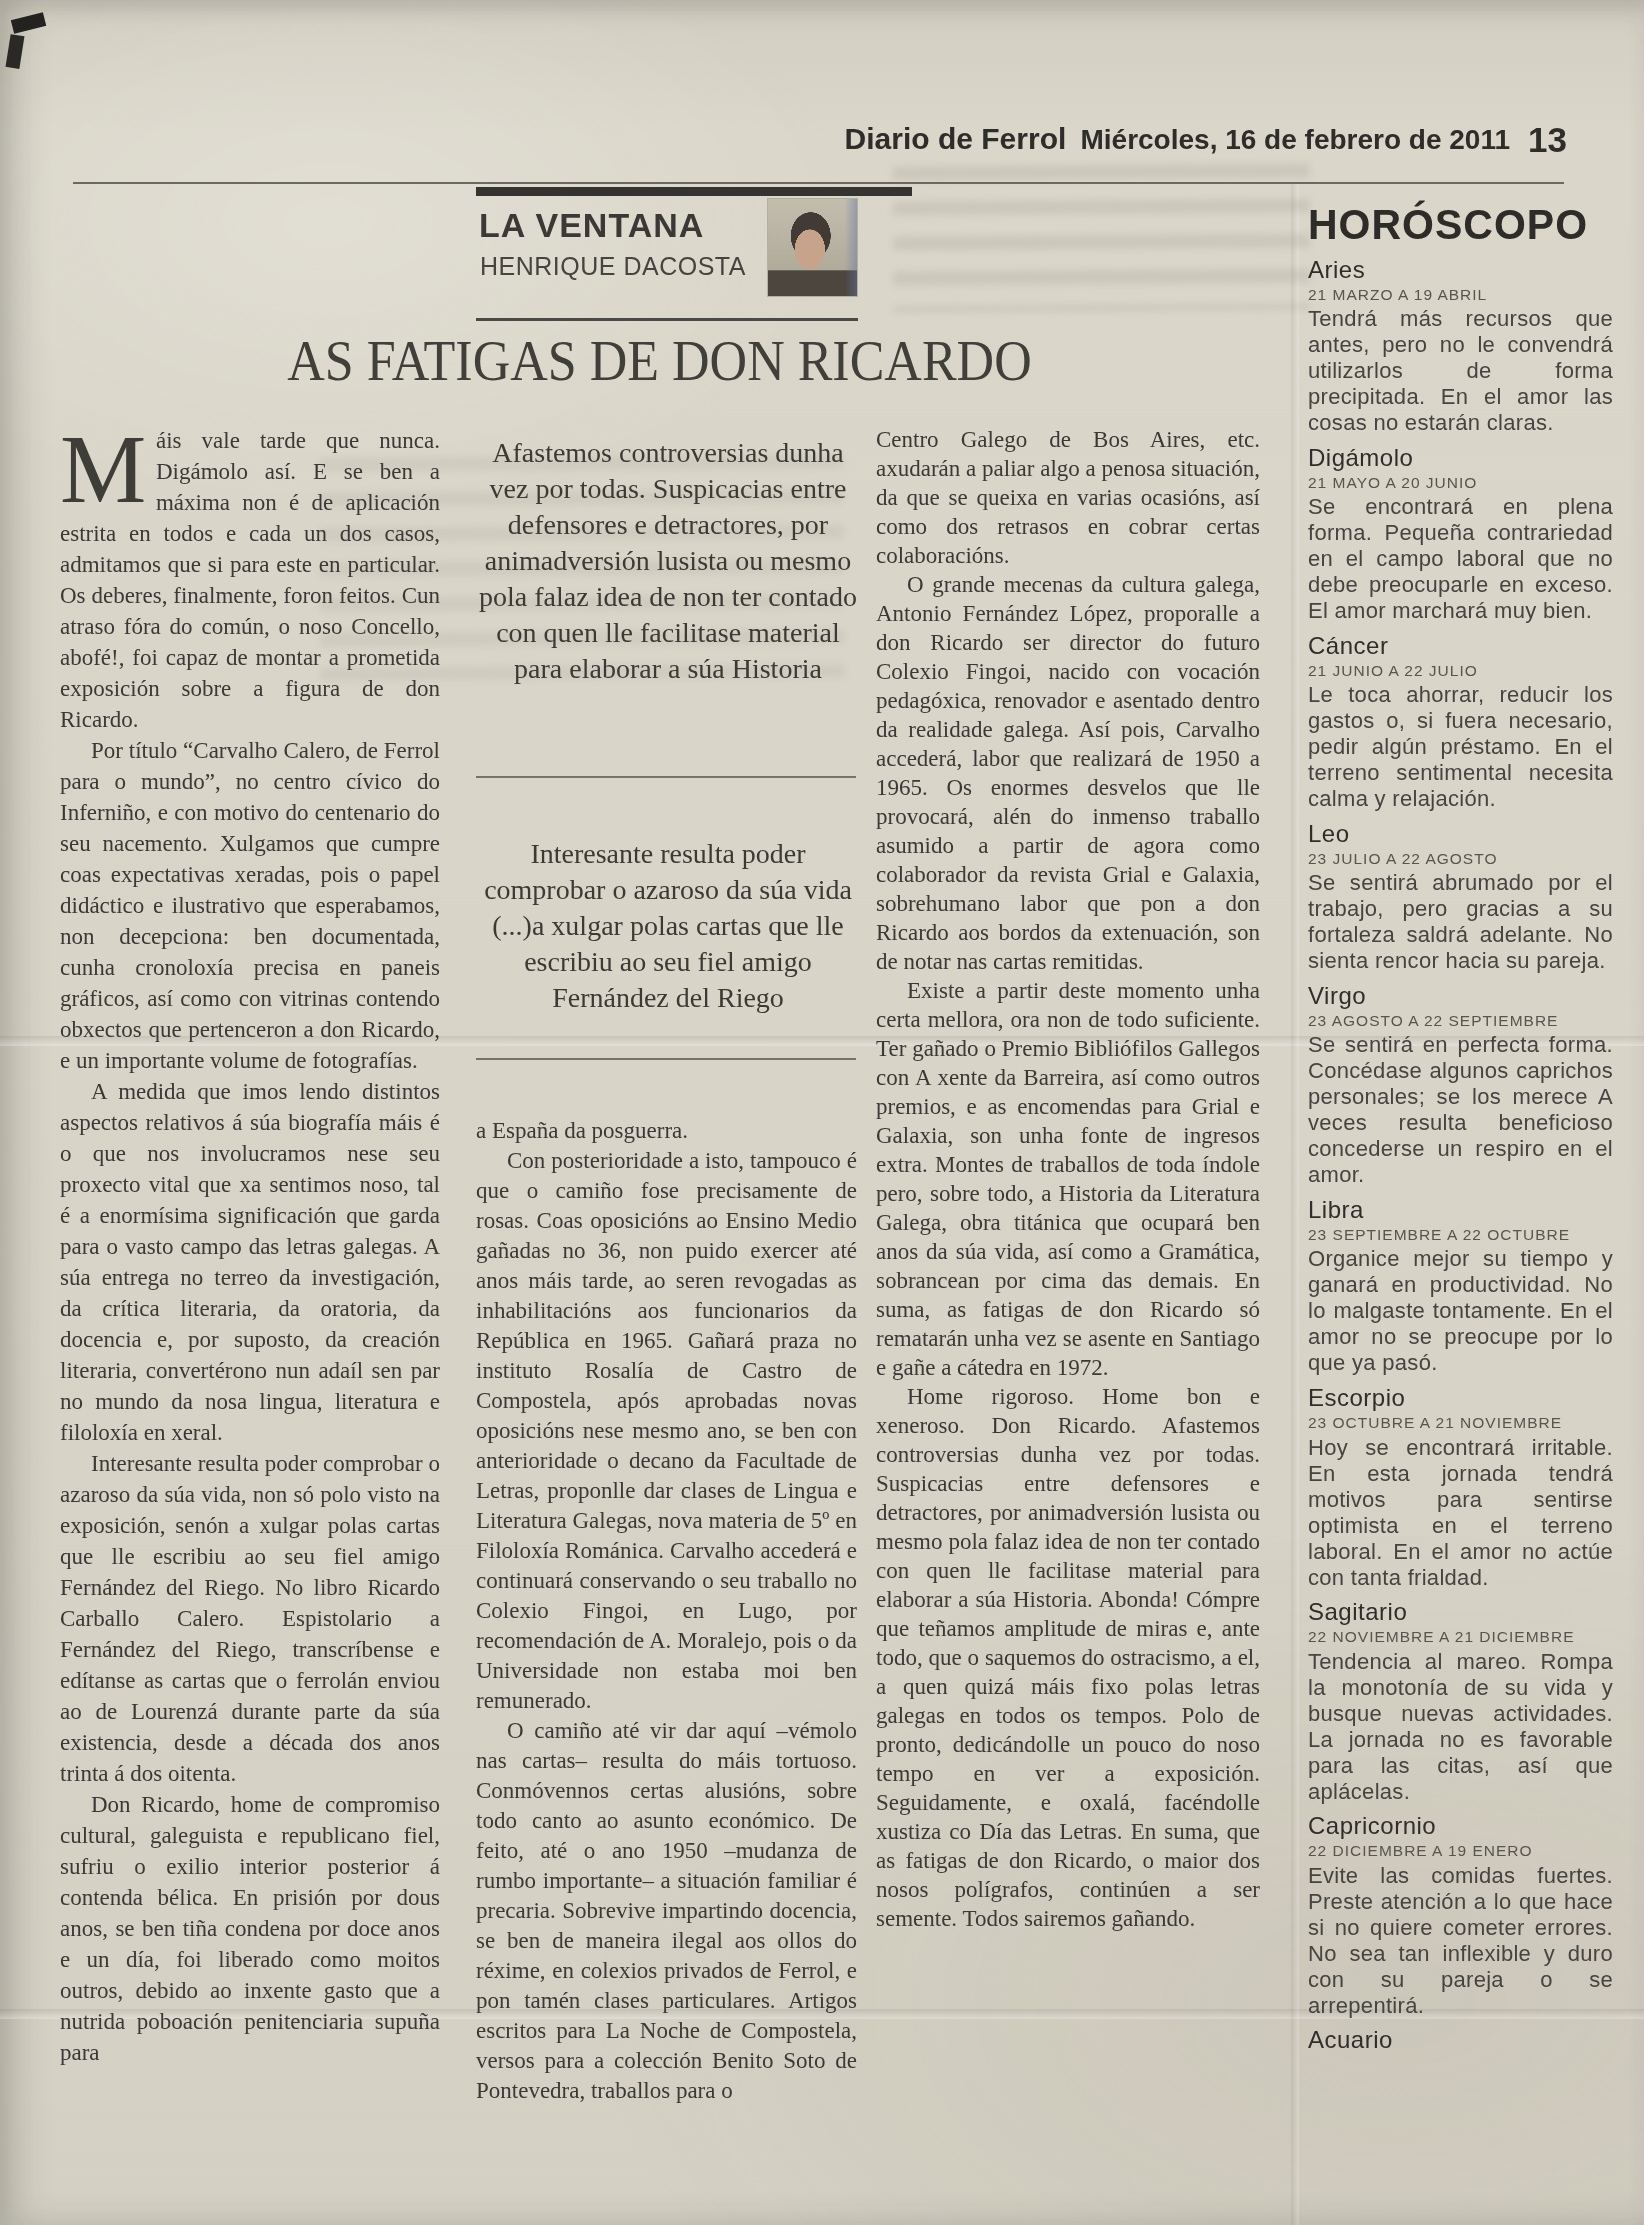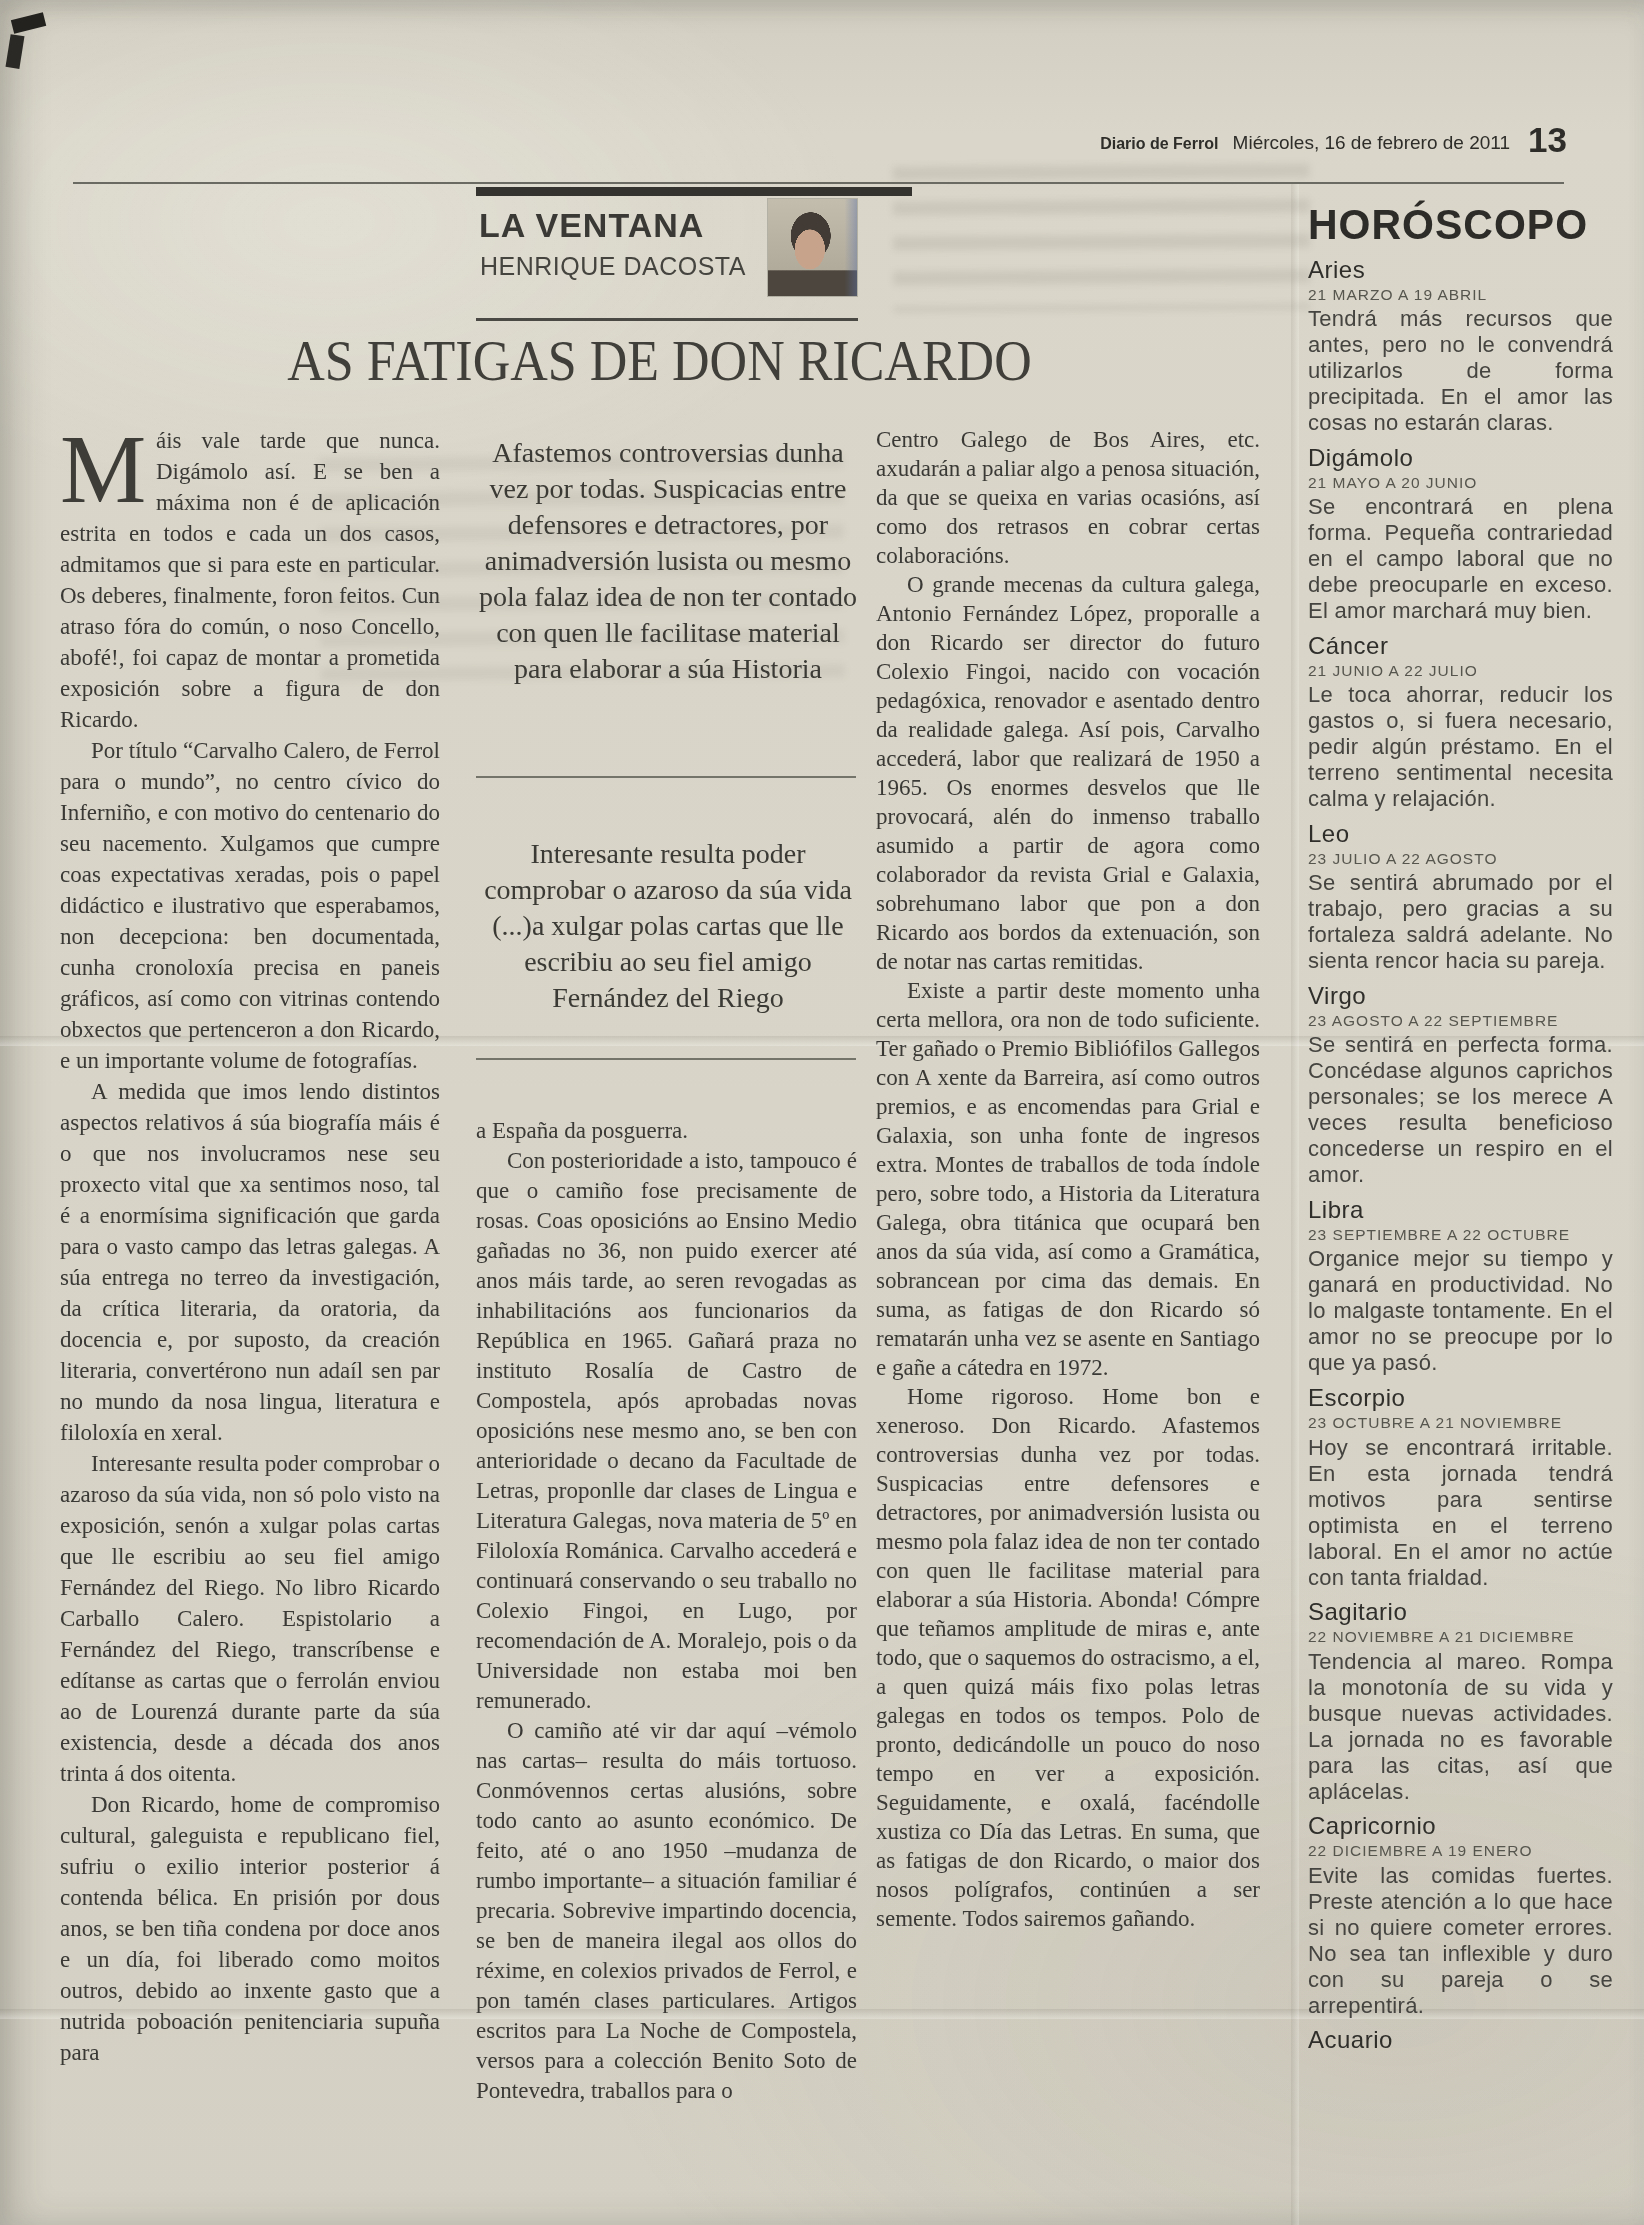--- a/index.html
+++ b/index.html
@@ -16,22 +16,22 @@
   .abs{position:absolute;}
   
   .edge-shadow{left:0;top:0;width:100%;height:100%;box-shadow:inset 17.5px 0 34px rgba(40,38,32,.18), inset 0 5.8px 17.5px rgba(40,38,32,.12), inset -3.9px 0 13.6px rgba(255,255,255,.25);pointer-events:none;}
   .corner-mark1{left:11.6px;top:15.5px;width:33px;height:13.6px;background:#23221f;transform:rotate(-14deg);}
   .corner-mark2{left:7.8px;top:35px;width:13.6px;height:33px;background:#2a2925;transform:rotate(9deg);}
   .crease-h{left:0;width:1645px;height:9.7px;background:linear-gradient(180deg, rgba(85,80,68,.12), rgba(255,255,255,.28));}
   .crease-v{top:184px;left:1291px;width:7.8px;height:2041px;background:linear-gradient(90deg, rgba(85,80,68,.10), rgba(255,255,255,.22));}
   .ghost{pointer-events:none;filter:blur(3.9px);opacity:.13;background:repeating-linear-gradient(180deg, #6e6a5f 0 13.6px, transparent 13.6px 35px);transform:rotate(-.4deg);}
   
   .page-header{top:120px;right:78px;white-space:nowrap;font-family:"Liberation Sans",sans-serif;color:#2e2d2a;}
-  .np-name{font-weight:bold;font-size:16px;}
-  .np-date{font-size:19px;margin-left:9.7px;}
+  .np-name{font-weight:bold;font-size:30px;}
+  .np-date{font-size:28px;margin-left:9.7px;font-weight:bold;}
   .np-page{font-weight:bold;font-size:35px;margin-left:13.6px;vertical-align:-2.9px;}
   .header-rule{left:73px;top:182px;width:1491px;height:1.9px;background:#6b6a62;}
   
   .kicker-bar{left:476px;top:187px;width:436px;height:8.7px;background:#34332f;}
   .kicker-title{left:479px;top:206px;font-family:"Liberation Sans",sans-serif;font-weight:bold;font-size:34px;letter-spacing:1px;color:#3a3935;}
   .kicker-author{left:480px;top:252px;font-family:"Liberation Sans",sans-serif;font-size:25px;letter-spacing:0.5px;color:#45443f;}
   .kicker-rule{left:476px;top:318px;width:382px;height:2.9px;background:#4a4944;}
   .author-photo{left:768px;top:199px;width:89px;height:97px;background:
       linear-gradient(90deg, transparent 86%, rgba(95,115,165,.45)),
       radial-gradient(ellipse 25px 33px at 47% 52%, #c7a38c 0 60%, transparent 61%),

